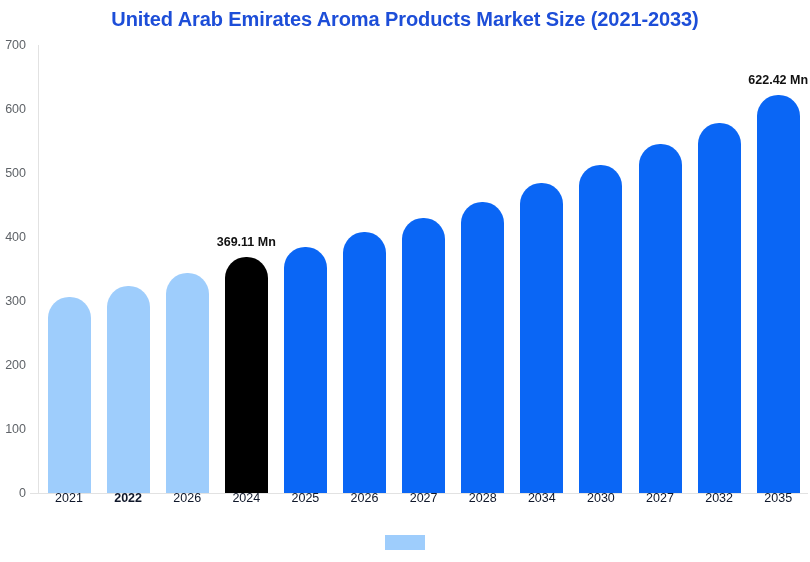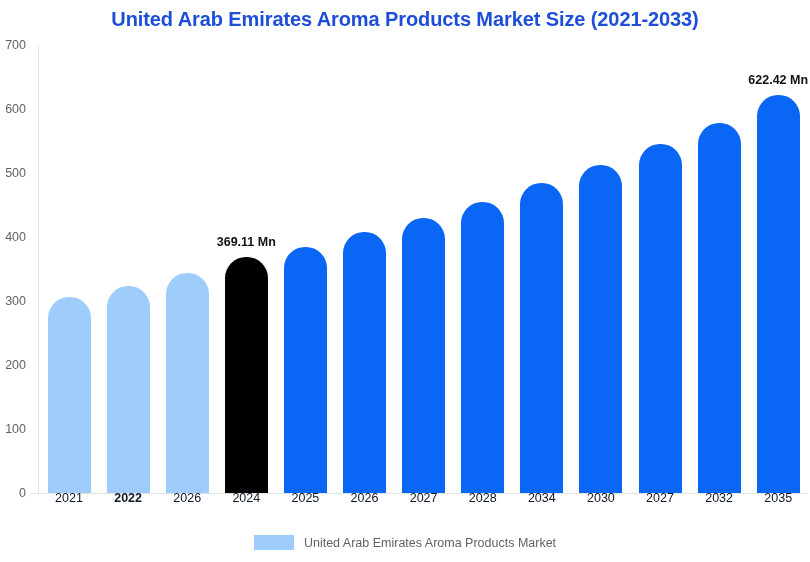--- a/index.html
+++ b/index.html
@@ -183,16 +183,15 @@
       <div class="x-tick-label" style="left: 778.2px;">2035</div>
     </div>
 
   <div id="annotations">
       <div class="bar-value-label" style="left: 246.3px; top: 234.77px;">369.11 Mn</div>
       <div class="bar-value-label" style="left: 778.2px; top: 72.6512px;">622.42 Mn</div>
     </div>
 
   <div id="legend">
     <div id="legend-swatch" style="background: rgb(158, 205, 252);"></div>
-    <div id="legend-label">United Arab Emirates Aroma Products Market</div>
   </div>
 
 </div>
 
 </body></html>

